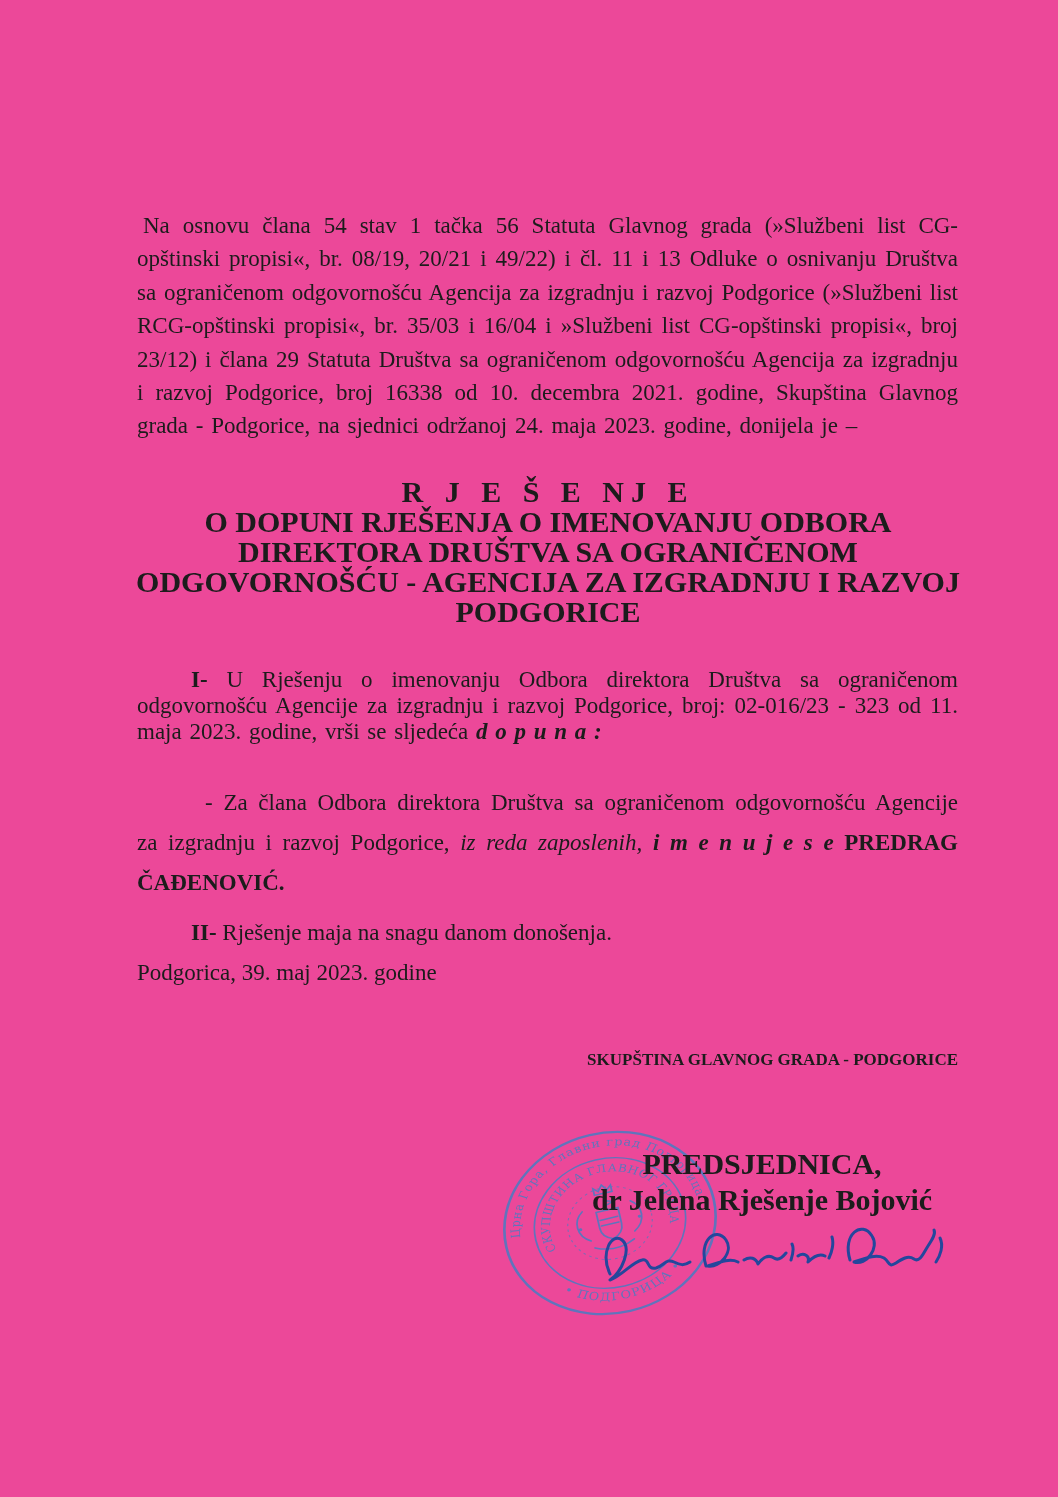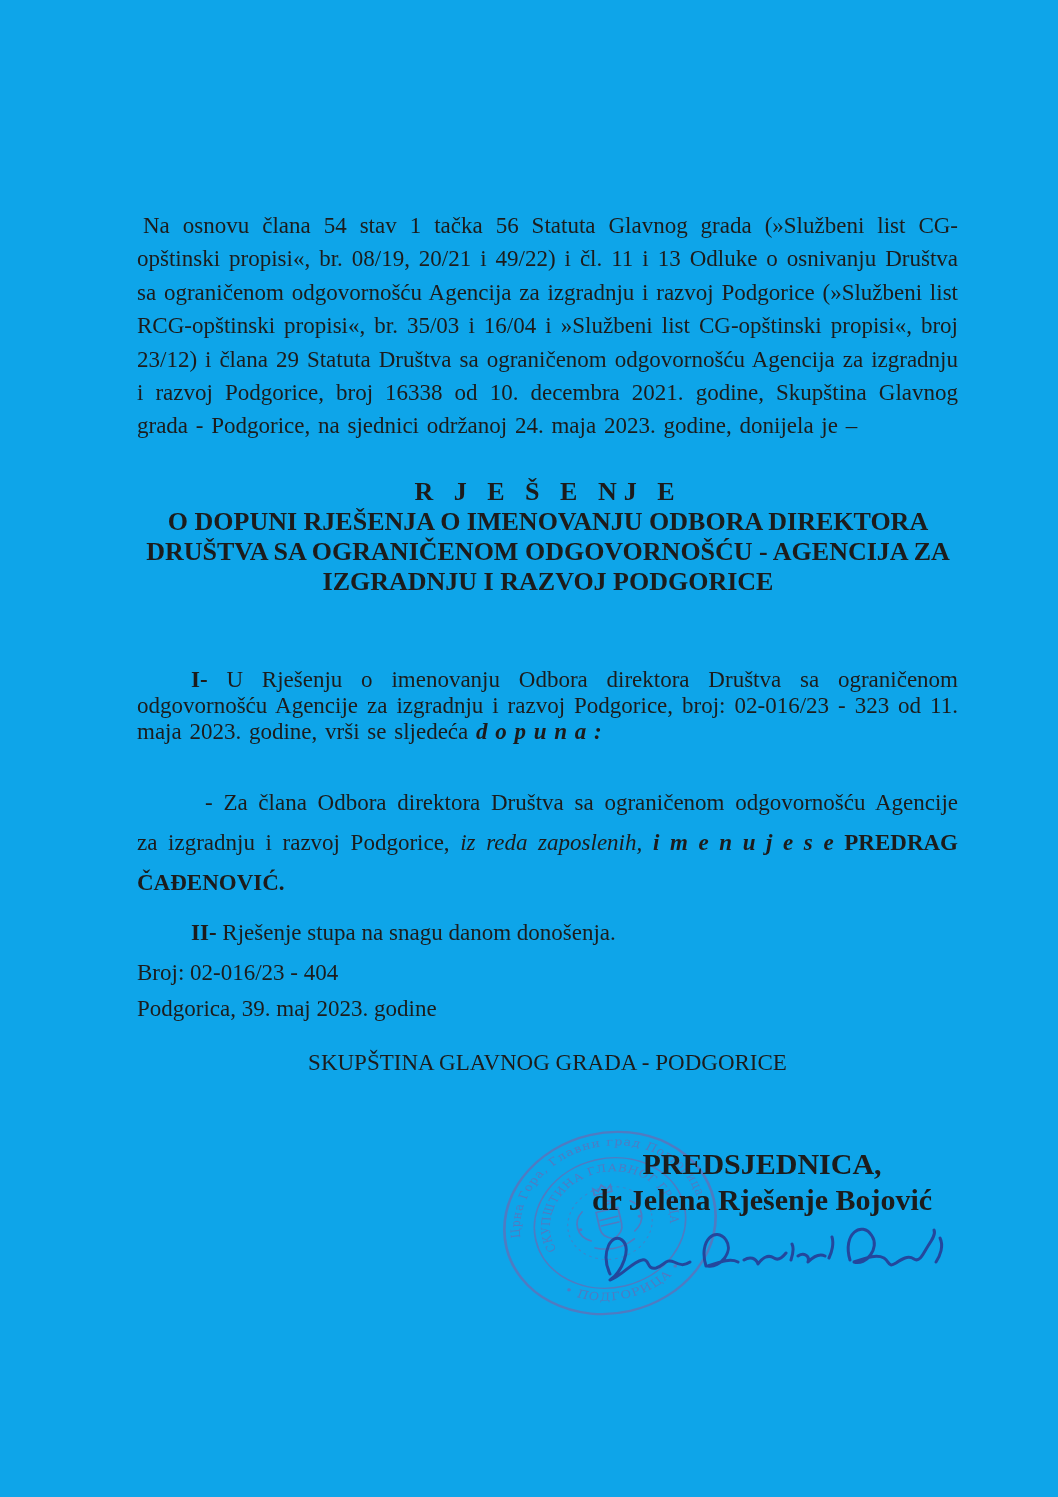--- a/index.html
+++ b/index.html
@@ -5,39 +5,39 @@
   html, body {
     margin: 0;
     padding: 0;
     background: #ffffff;
   }
   .page {
     position: relative;
     width: 1058px;
     height: 1497px;
     margin: 0 auto;
-    background: #0ea5e9;
+    background: #ec4899;
     font-family: "Liberation Serif", "DejaVu Serif", serif;
     color: #1c1c1c;
     overflow: hidden;
   }
   .block { position: absolute; }
 
   .intro {
     left: 137px; top: 186px; width: 821px;
     font-size: 23px; line-height: 33.4px;
     text-align: justify;
     word-spacing: 2px;
     text-indent: 6px;
   }
   .title-block {
     left: 118px; top: 477px; width: 860px;
     text-align: center;
     font-weight: bold;
-    font-size: 26px; line-height: 30px;
+    font-size: 30px; line-height: 30px;
   }
   .title-line1 { letter-spacing: 7px; }
   .sec1 {
     left: 137px; top: 644px; width: 821px;
     font-size: 23px; line-height: 26px;
     text-align: justify; text-indent: 54px;
     word-spacing: 2px;
   }
   .appoint {
     left: 137px; top: 760px; width: 821px;
@@ -49,22 +49,22 @@
     left: 137px; top: 893px; width: 821px;
     font-size: 23px; line-height: 34px;
     text-indent: 54px;
   }
   .refblock {
     left: 137px; top: 955px; width: 821px;
     font-size: 23px; line-height: 35.5px;
   }
   .issuer {
     left: 137px; top: 1050px; width: 821px;
-    text-align: center; font-weight: normal;
-    font-size: 23px;
+    text-align: right; font-weight: bold;
+    font-size: 17px;
   }
   .sig-text {
     left: 572px; top: 1146px; width: 380px;
     text-align: center; font-weight: bold;
     font-size: 30px; line-height: 36px;
     z-index: 3;
   }
   .stamp-wrap {
     left: 498px; top: 1128px; width: 224px; height: 190px;
     z-index: 2;
@@ -90,24 +90,23 @@
 
   <div class="block title-block">
     <div class="title-line1">R J E Š E NJ E</div>
     <div>O DOPUNI RJEŠENJA O  IMENOVANJU ODBORA DIREKTORA DRUŠTVA SA OGRANIČENOM ODGOVORNOŠĆU - AGENCIJA ZA IZGRADNJU I RAZVOJ PODGORICE</div>
   </div>
 
   <p class="block sec1"><span class="marker">I-</span><span> U Rješenju o imenovanju Odbora direktora Društva sa ograničenom odgovornošću Agencije za izgradnju i razvoj Podgorice, broj: 02-016/23 - 323 od 11. maja 2023. godine, vrši se sljedeća </span><span class="bi">d o p u n a :</span></p>
 
   <p class="block appoint"><span>- Za člana Odbora direktora Društva sa ograničenom odgovornošću Agencije za izgradnju i razvoj Podgorice, </span><span class="it">iz reda zaposlenih,</span><span class="bi"> i m e n u j e  s e </span><span class="bold">PREDRAG ČAĐENOVIĆ.</span></p>
 
-  <p class="block sec2"><span class="marker">II-</span><span> Rješenje stupa na snagu danom donošenja.</span></p>
+  <p class="block sec2"><span class="marker">II-</span><span> Rješenje maja na snagu danom donošenja.</span></p>
 
   <div class="block refblock">
-    <div>Broj: 02-016/23 - 404</div>
     <div>Podgorica, 39. maj 2023. godine</div>
   </div>
 
   <div class="block issuer">SKUPŠTINA GLAVNOG GRADA - PODGORICE</div>
 
   <div class="block sig-text">
     <div>PREDSJEDNICA,</div>
     <div>dr Jelena Rješenje Bojović</div>
   </div>
 

